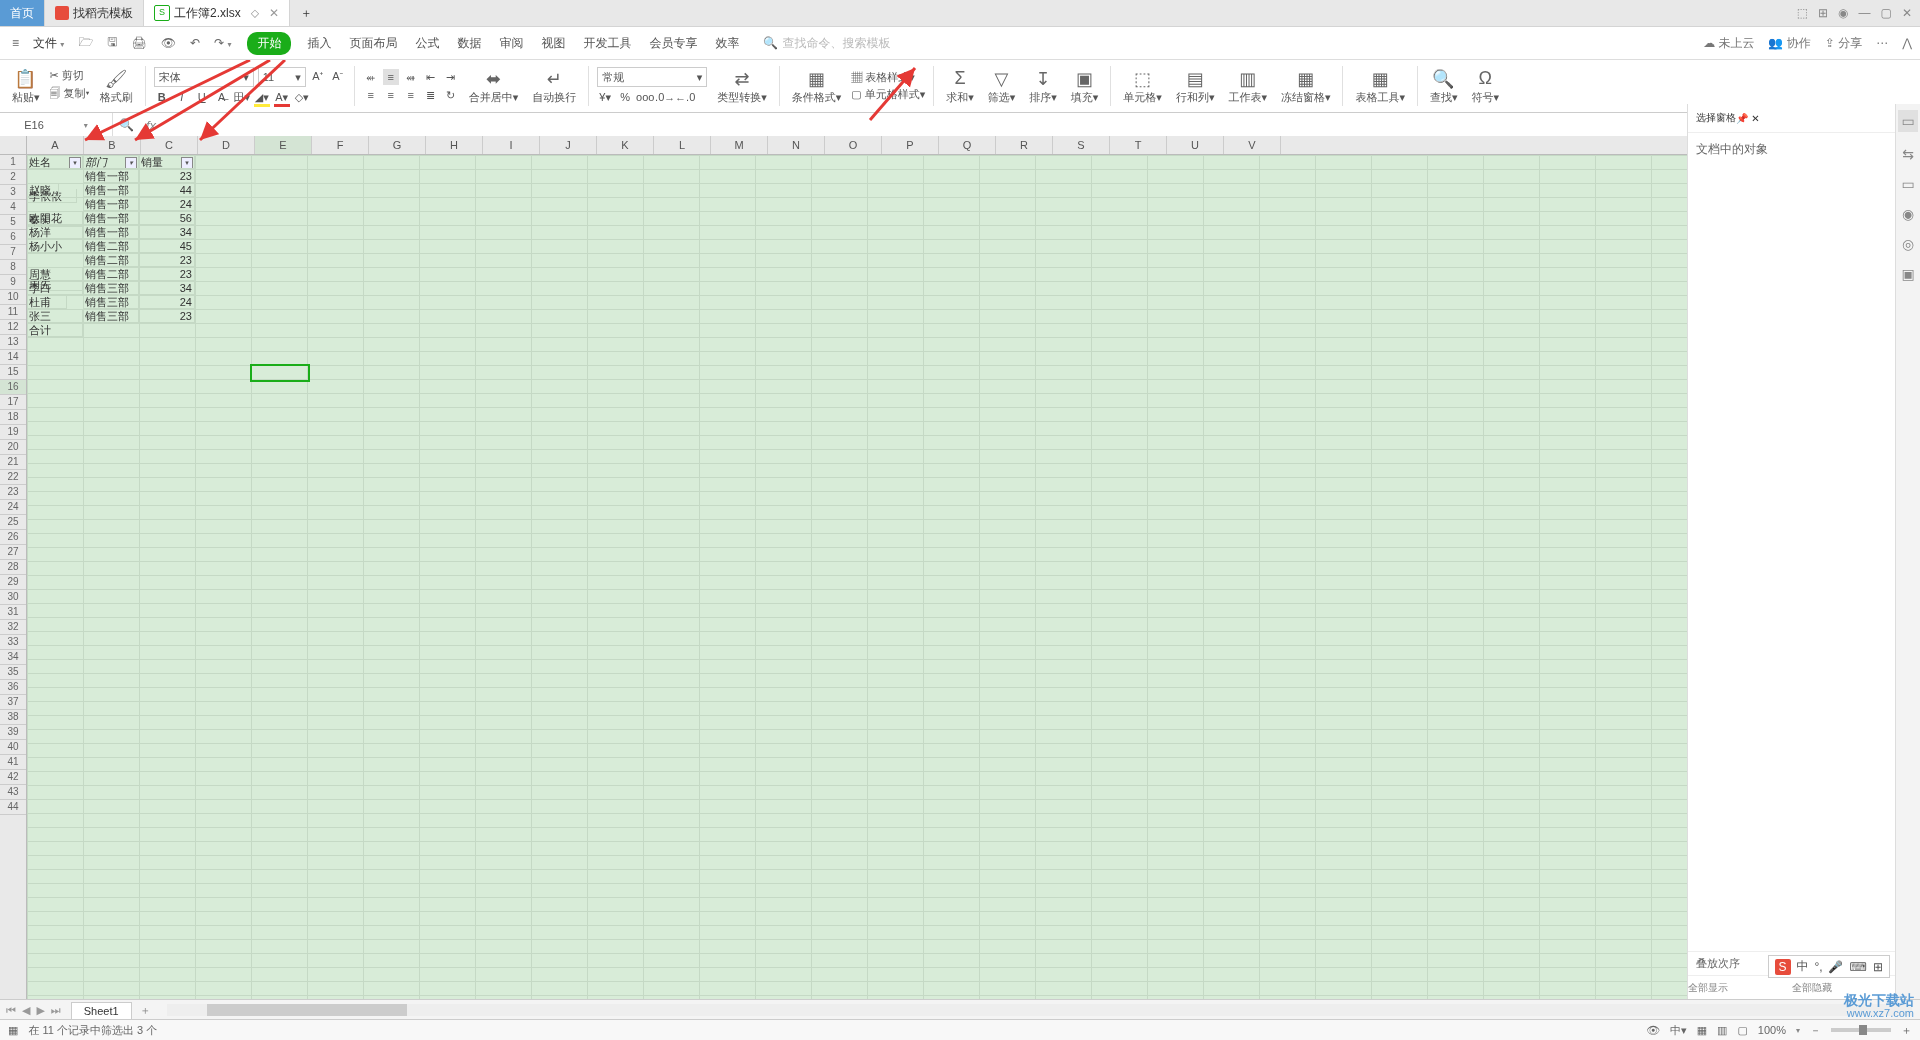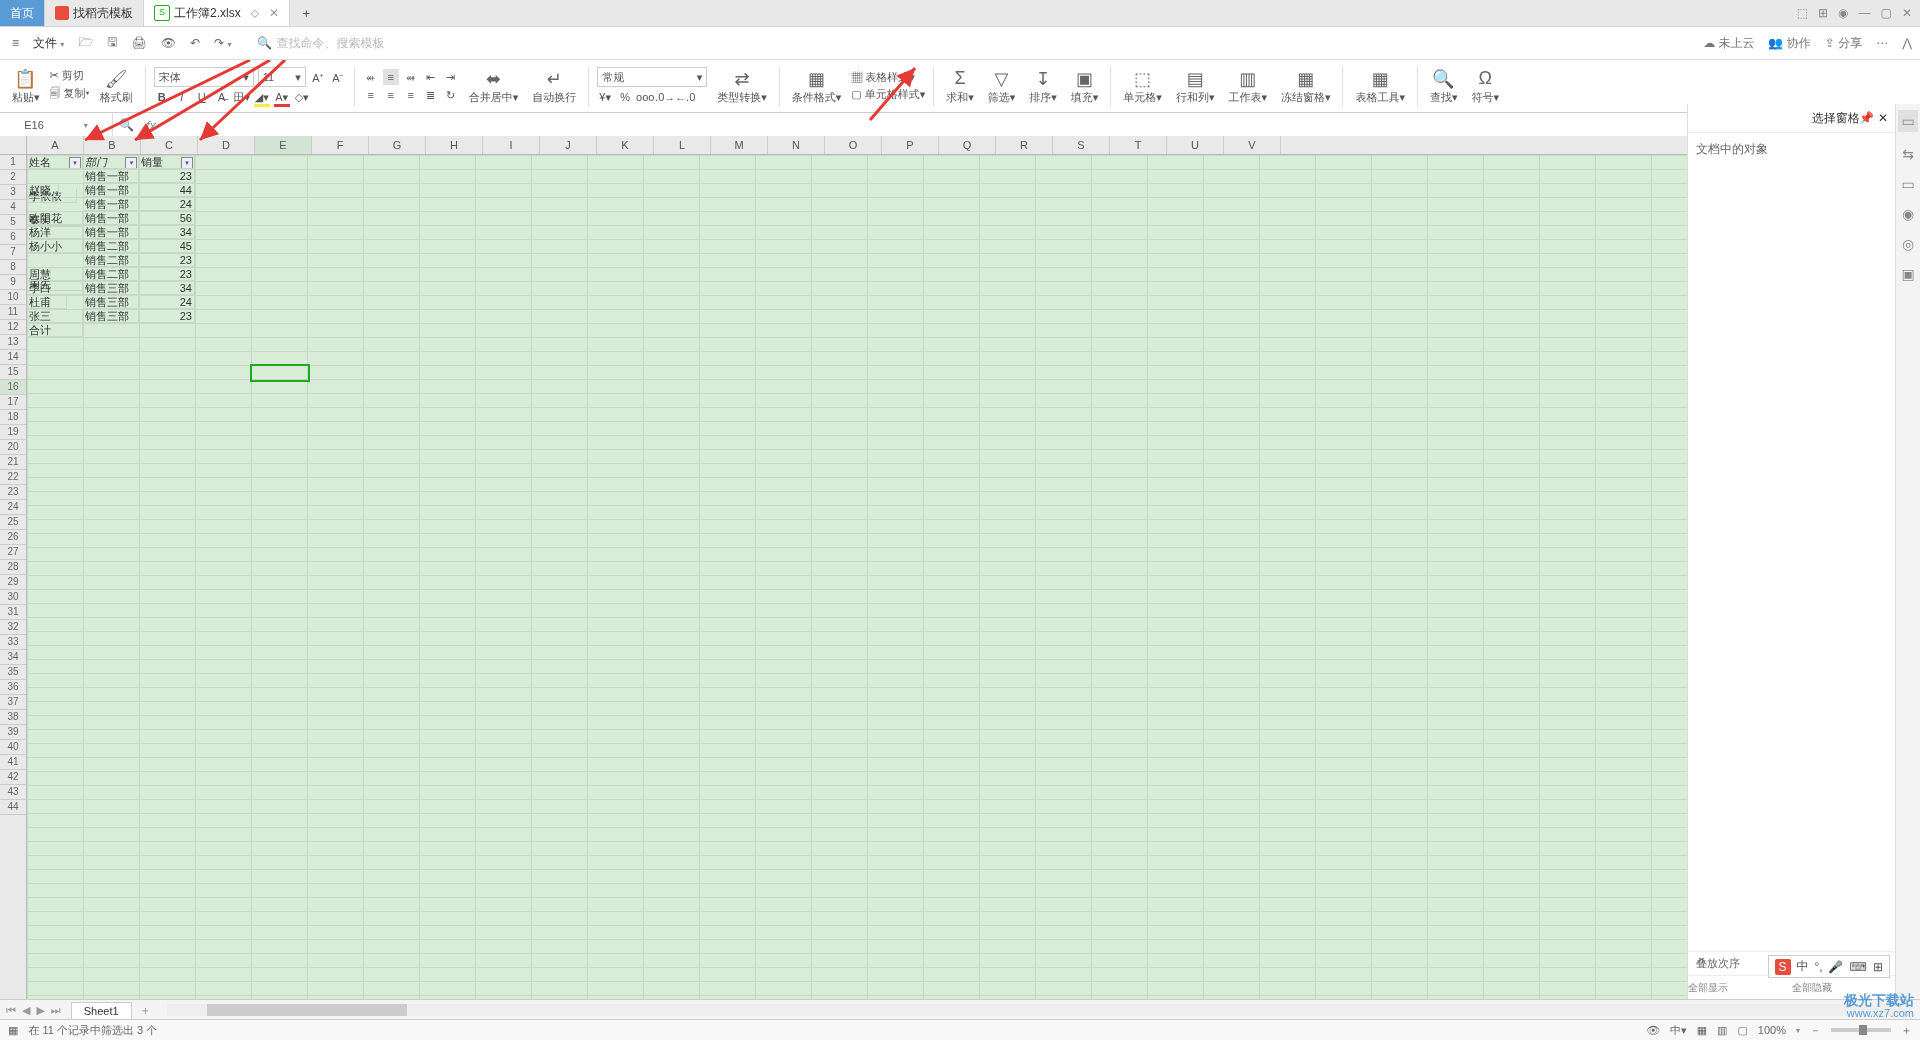--- a/index.html
+++ b/index.html
@@ -17,21 +17,21 @@
 .menurow .mbtn{padding:2px 4px;color:#666;cursor:pointer}
 .menurow .mbtn.file{color:#333}
 .menurow .tabs{display:flex;gap:14px;margin-left:6px}
 .menurow .rtab{cursor:pointer;color:#555;padding:3px 2px}
 .menurow .rtab.active{background:#1aad19;color:#fff;border-radius:10px;padding:3px 10px}
 .menurow .search{margin-left:16px;color:#bbb;display:flex;align-items:center;gap:4px}
 .menurow .spacer{flex:1}
 .menurow .cloud{display:flex;gap:14px;color:#777;align-items:center}
 .ribbon{height:52px;border-bottom:1px solid #ccc;display:flex;align-items:center;padding:0 6px;gap:2px;background:#fff;overflow:hidden}
 .rsmall{display:flex;flex-direction:column;gap:2px;justify-content:center;padding:0 2px}
-.rsmall .row{display:flex;gap:4px;align-items:center}
+.rsmall .row{display:flex;gap:4px;align-items:flex-start}
 .rsmall .row span{font-size:11px;color:#555;cursor:pointer;white-space:nowrap}
 .sep{width:1px;height:40px;background:#e0e0e0;margin:0 4px}
 .fontbox{width:90px;height:18px;border:1px solid #ccc;font-size:11px;padding:0 4px;display:flex;align-items:center;justify-content:space-between}
 .sizebox{width:38px;height:18px;border:1px solid #ccc;font-size:11px;padding:0 4px;display:flex;align-items:center;justify-content:space-between}
 .caret{font-size:8px;color:#888}
 .iconbtn{width:16px;height:16px;display:inline-flex;align-items:center;justify-content:center;color:#555;font-size:12px;cursor:pointer}
 .stackbtn{display:flex;flex-direction:column;align-items:center;padding:0 6px;cursor:pointer}
 .stackbtn .ico{font-size:18px;color:#666;height:22px;display:flex;align-items:center}
 .stackbtn .txt{font-size:11px;color:#555;white-space:nowrap}
 .namebox{height:24px;display:flex;align-items:center;border-bottom:1px solid #ddd;background:#fff}
@@ -47,21 +47,21 @@
 .rowcol{width:26px;background:#e9e9e9;border-right:1px solid #bbb}
 .rowcol div{height:14px;border-bottom:1px solid #ccc;text-align:center;font-size:10px;color:#666;line-height:14px}
 .rowcol div.sel{background:#d4e4d4}
 .cells{flex:1;position:relative;background:#d8ecd8}
 .cell{position:absolute;height:14px;border-right:1px solid #c5d9c5;border-bottom:1px solid #c5d9c5;font-size:11px;line-height:14px;padding:0 2px;box-sizing:border-box;overflow:hidden}
 .cell.hdr{}
 .cell.r{text-align:right}
 .filterbtn{position:absolute;right:1px;top:2px;width:10px;height:10px;border:1px solid #888;font-size:7px;line-height:9px;text-align:center;color:#555;cursor:pointer;background:#eef}
 .selrect{position:absolute;border:2px solid #1aad19;background:transparent;pointer-events:none}
 .rightpane{position:absolute;top:104px;right:24px;width:208px;bottom:40px;background:#fff;border-left:1px solid #ddd}
-.rightpane .hdr{height:28px;border-bottom:1px solid #eee;display:flex;align-items:center;padding:0 8px;font-size:12px;justify-content:flex-end}
+.rightpane .hdr{height:28px;border-bottom:1px solid #eee;display:flex;align-items:center;padding:0 8px;font-size:10px;justify-content:flex-start}
 .rightpane .sub{padding:8px;color:#666;font-size:12px}
 .rightpane .ftr{position:absolute;bottom:0;left:0;right:0;border-top:1px solid #eee}
 .rightpane .zrow{display:flex;align-items:center;padding:4px 8px;gap:8px;font-size:11px;color:#666;justify-content:space-between}
 .rightpane .zrow .btns{display:flex;gap:8px}
 .rightpane .zrow2{display:flex;border-top:1px solid #eee}
 .rightpane .zrow2 div{flex:1;padding:5px 0;font-size:10px;color:#888;cursor:pointer}
 .sidetool{position:absolute;top:104px;right:0;width:24px;bottom:40px;background:#f3f3f3;border-left:1px solid #ddd;display:flex;flex-direction:column;align-items:center;padding-top:6px;gap:14px}
 .sidetool span{color:#888;font-size:14px;cursor:pointer}
 .sheetbar{position:absolute;bottom:20px;left:0;right:0;height:20px;border-top:1px solid #ccc;display:flex;align-items:center;background:#f4f4f4;font-size:11px}
 .sheetbar .nav{display:flex;gap:6px;padding:0 6px;color:#999}
@@ -110,20 +110,32 @@
 
 <div class="menurow">
   <span class="mbtn">≡</span>
   <span class="mbtn file"><span>文件</span> <span class="caret">▾</span></span>
   <span class="mbtn">🗁</span>
   <span class="mbtn">🖫</span>
   <span class="mbtn">🖨</span>
   <span class="mbtn">👁</span>
   <span class="mbtn">↶</span>
   <span class="mbtn">↷ <span class="caret">▾</span></span>
+  <div class="tabs" id="rtabs">
+      <span class="rtab active">开始</span>
+      <span class="rtab">插入</span>
+      <span class="rtab">页面布局</span>
+      <span class="rtab">公式</span>
+      <span class="rtab">数据</span>
+      <span class="rtab">审阅</span>
+      <span class="rtab">视图</span>
+      <span class="rtab">开发工具</span>
+      <span class="rtab">会员专享</span>
+      <span class="rtab">效率</span>
+    </div>
   <div class="search">🔍 <span>查找命令、搜索模板</span></div>
   <div class="spacer"></div>
   <div class="cloud">
     <span>☁ <span>未上云</span></span>
     <span>👥 <span>协作</span></span>
     <span>⇪ <span>分享</span></span>
     <span>⋯</span>
     <span>⋀</span>
   </div>
 </div>

